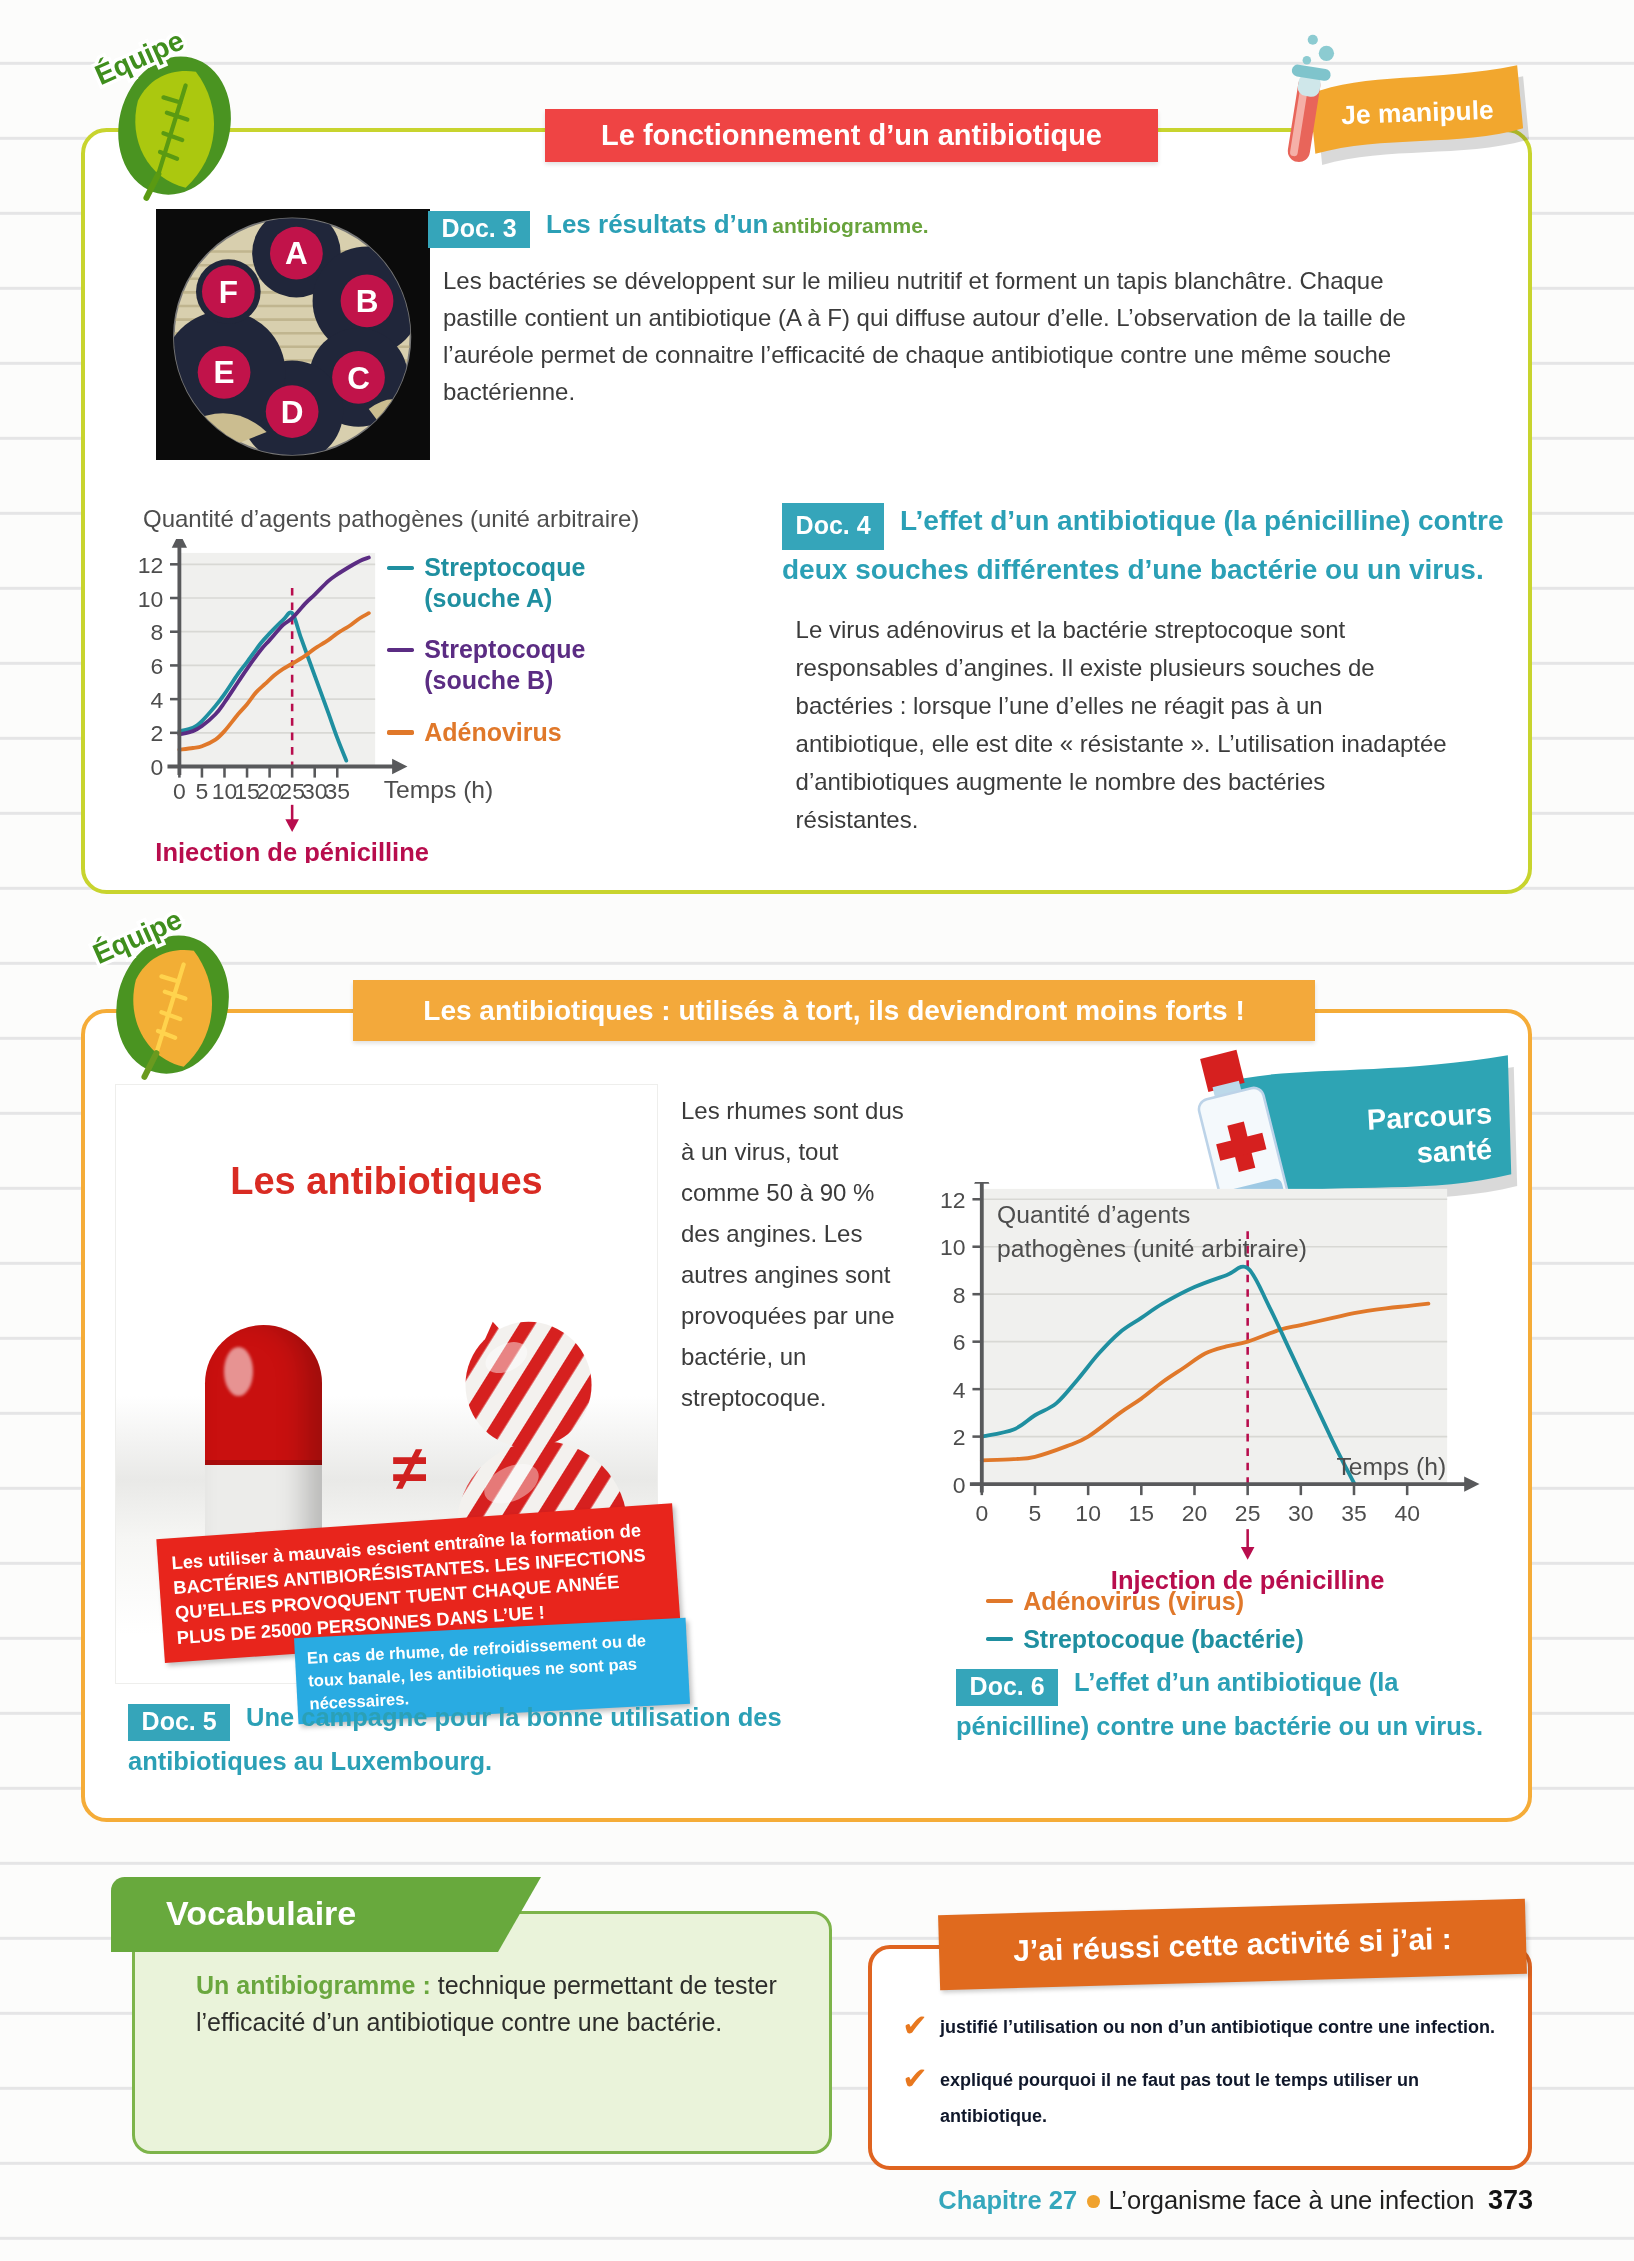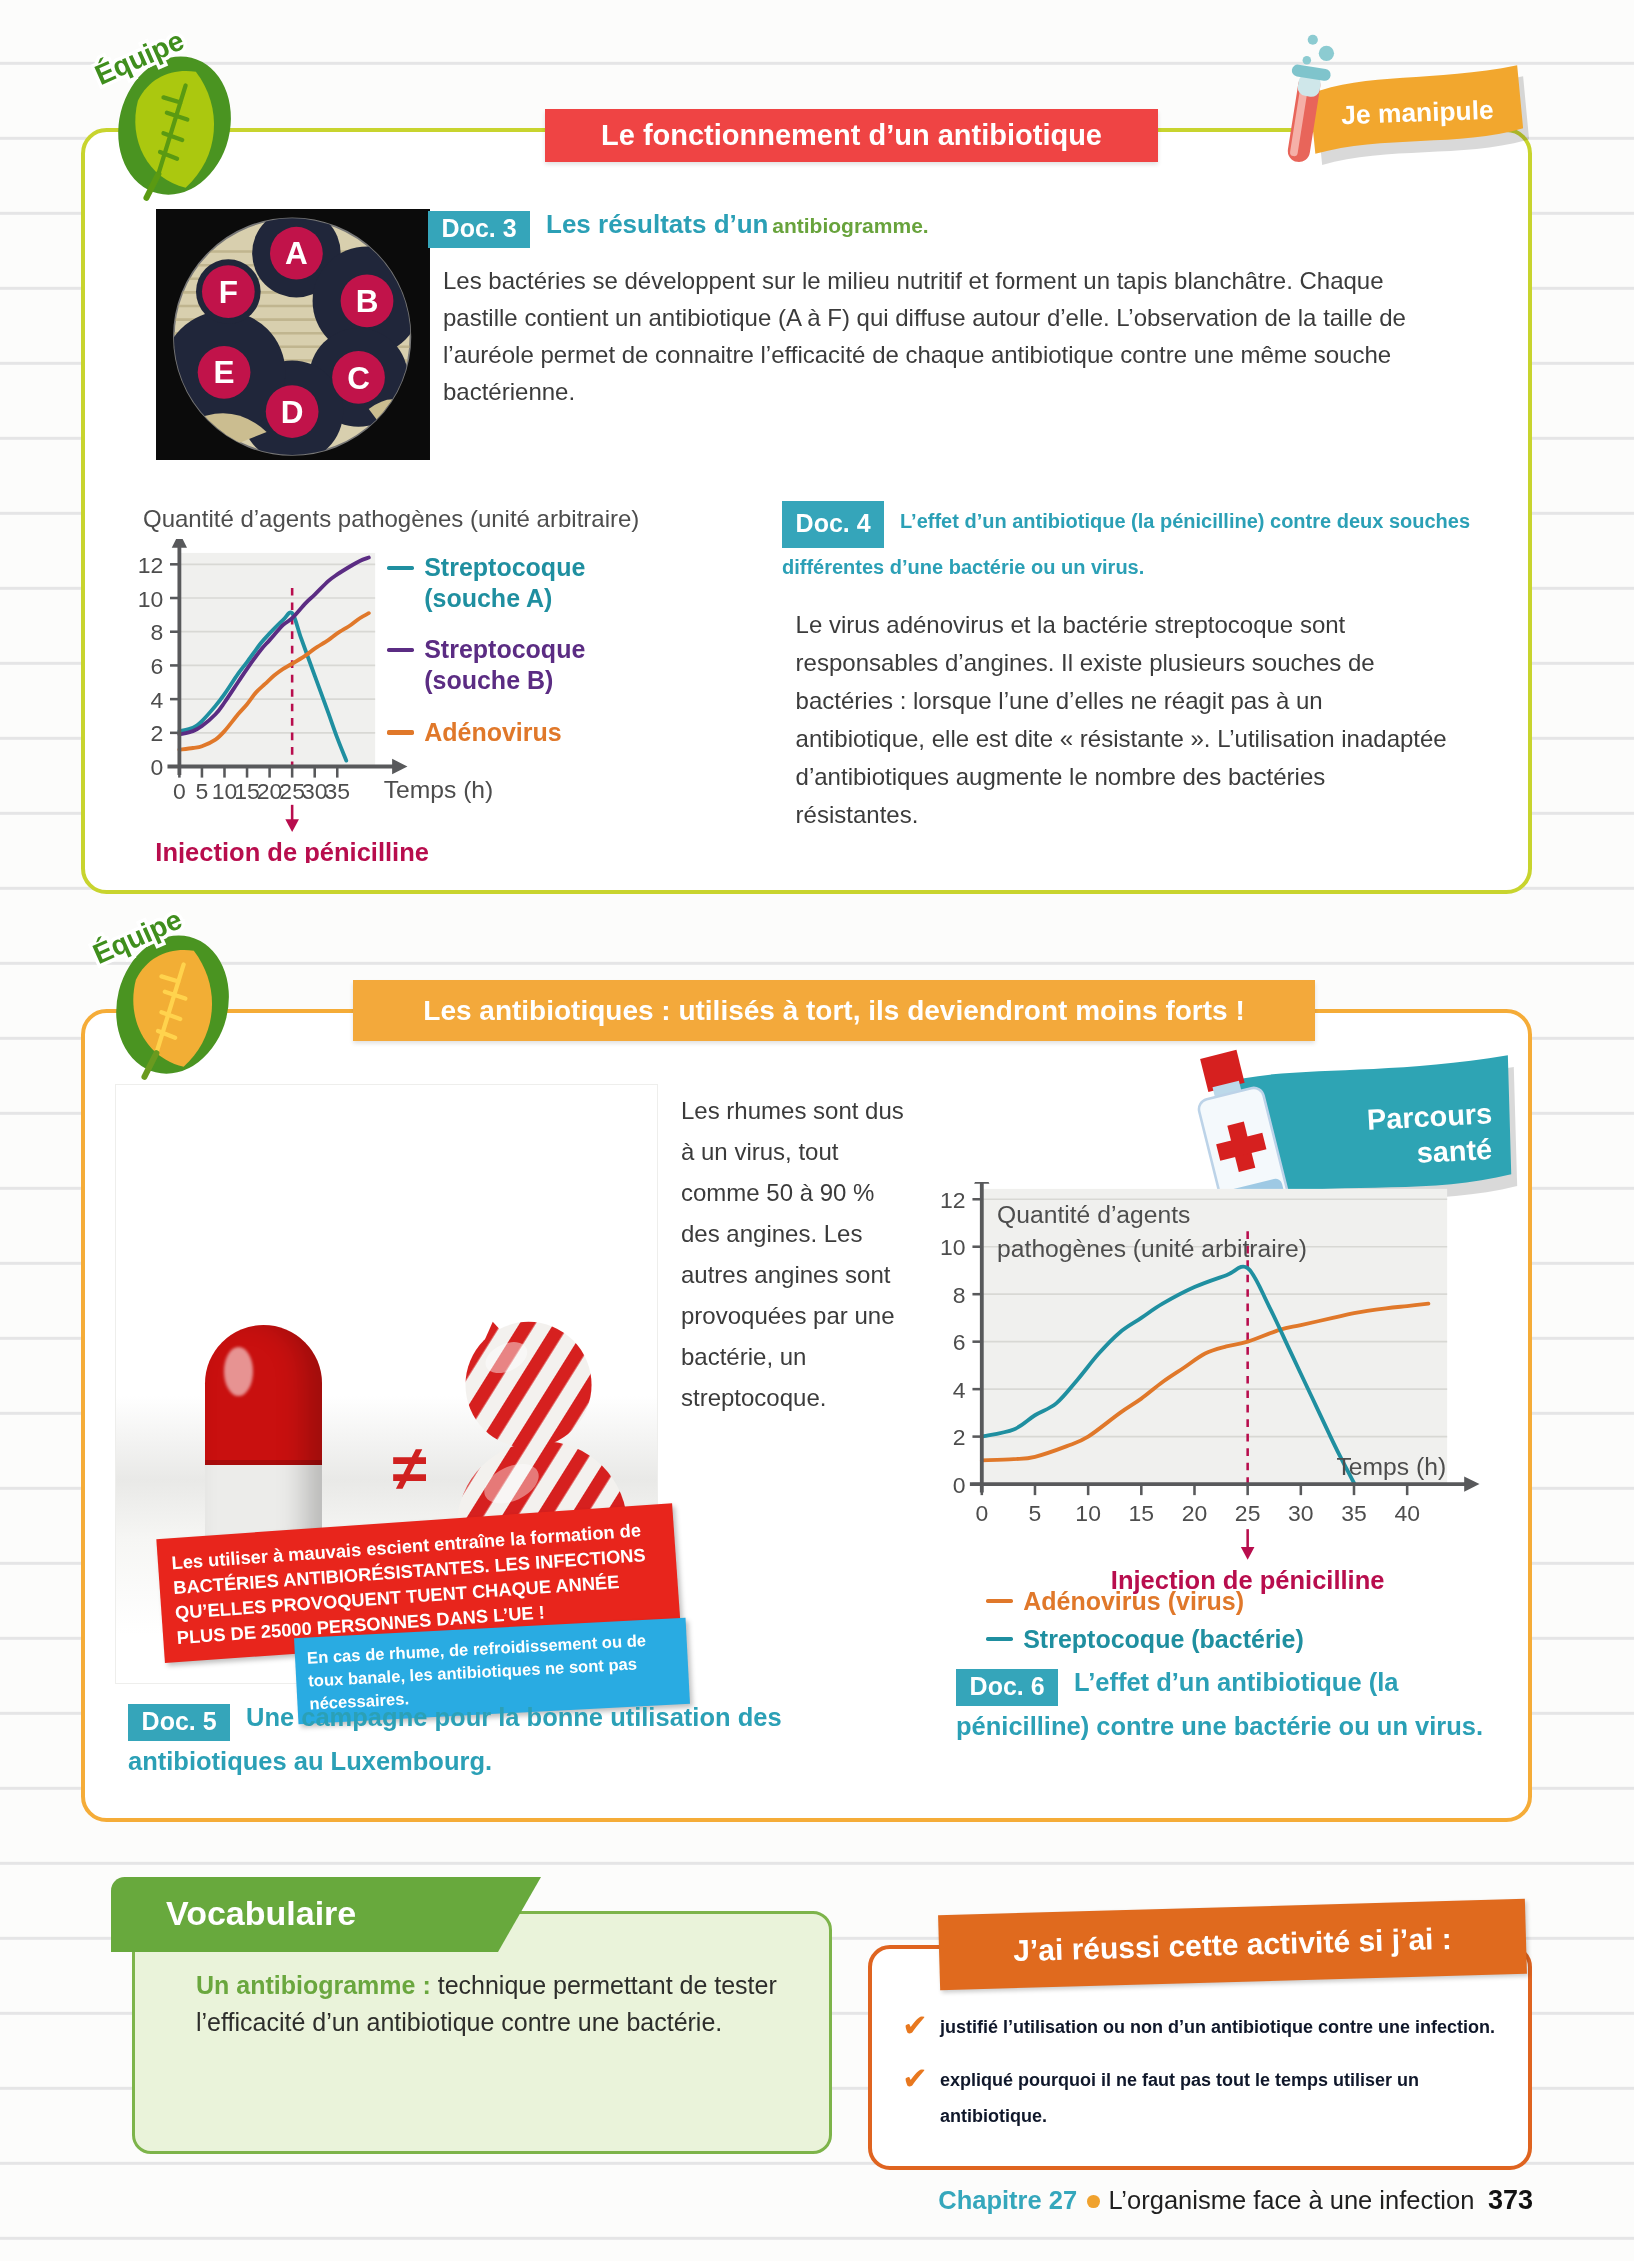--- a/index.html
+++ b/index.html
@@ -195,21 +195,21 @@
   </div>
   <div class="item">
     <span class="dash" style="background-color: rgb(224, 120, 42);"></span>
     <span class="lab" style="color:#e0782a;width:158px;">Adénovirus</span>
   </div>
 </div>
 
 <div class="abs" style="left:782px;top:501px;width:749px;">
   <div style="line-height:39px;">
     <span class="doc-badge">Doc. 4</span>
-    <span class="doc-head-teal" style="font-size:20px;text-align:center;">L’effet d’un antibiotique (la pénicilline) contre deux souches différentes d’une bactérie ou un virus.</span>
+    <span class="doc-head-teal" style="font-size:28px;text-align:center;">L’effet d’un antibiotique (la pénicilline) contre deux souches différentes d’une bactérie ou un virus.</span>
   </div>
   <div class="bodytext" style="margin:17px 0 0 13.6px;width:657px;line-height:38px;">Le virus adénovirus et la bactérie streptocoque sont responsables d’angines. Il existe plusieurs souches de bactéries : lorsque l’une d’elles ne réagit pas à un antibiotique, elle est dite « résistante ». L’utilisation inadaptée d’antibiotiques augmente le nombre des bactéries résistantes.</div>
 </div>
 
 <div class="frame frame2"></div>
 
 <svg class="abs" style="left:66px;top:898px;" width="179" height="196" viewBox="0 0 210 230">
   <ellipse cx="125" cy="125" rx="65" ry="82" fill="#4a9421" transform="rotate(14 125 125)"></ellipse>
   <path d="M150,62 C182,104 178,162 138,198 C94,188 70,142 82,96 C96,68 122,58 150,62 Z" fill="#f2ae35"></path>
   <path d="M138,78 L106,182 M132,98 L112,92 M140,118 L116,110 M134,142 L112,134 M128,164 L108,156" stroke="#ffd34d" stroke-width="5" fill="none" stroke-linecap="round"></path>
@@ -228,20 +228,21 @@
     <rect x="58" y="8" width="44" height="40" fill="#d6201f"></rect>
     <rect x="64" y="44" width="32" height="16" fill="#bcd9ea"></rect>
     <rect x="42" y="56" width="78" height="140" rx="12" fill="#f4f9fc" stroke="#bcd3e8" stroke-width="3"></rect>
     <rect x="46" y="166" width="70" height="26" rx="8" fill="#9ec9e4"></rect>
     <rect x="70" y="92" width="20" height="56" fill="#d6201f"></rect>
     <rect x="52" y="110" width="56" height="20" fill="#d6201f"></rect>
   </g>
 </svg>
 
 <div class="poster" style="left:115px;top:1084px;">
+  <div class="poster-t1">Les antibiotiques</div>
   <div class="capsule"></div>
   <div class="noteq">≠</div>
   <svg class="abs" style="left:317px;top:213px;" width="220" height="385" viewBox="0 0 258 452">
     <defs>
       <pattern id="stripes" patternUnits="userSpaceOnUse" width="34" height="34" patternTransform="rotate(32)">
         <rect width="34" height="34" fill="#f3f1ee"></rect>
           <rect width="16" height="34" fill="#d6201f"></rect>
       </pattern>
     </defs>
     <polygon points="70,28 118,80 40,96" fill="url(#stripes)"></polygon>

